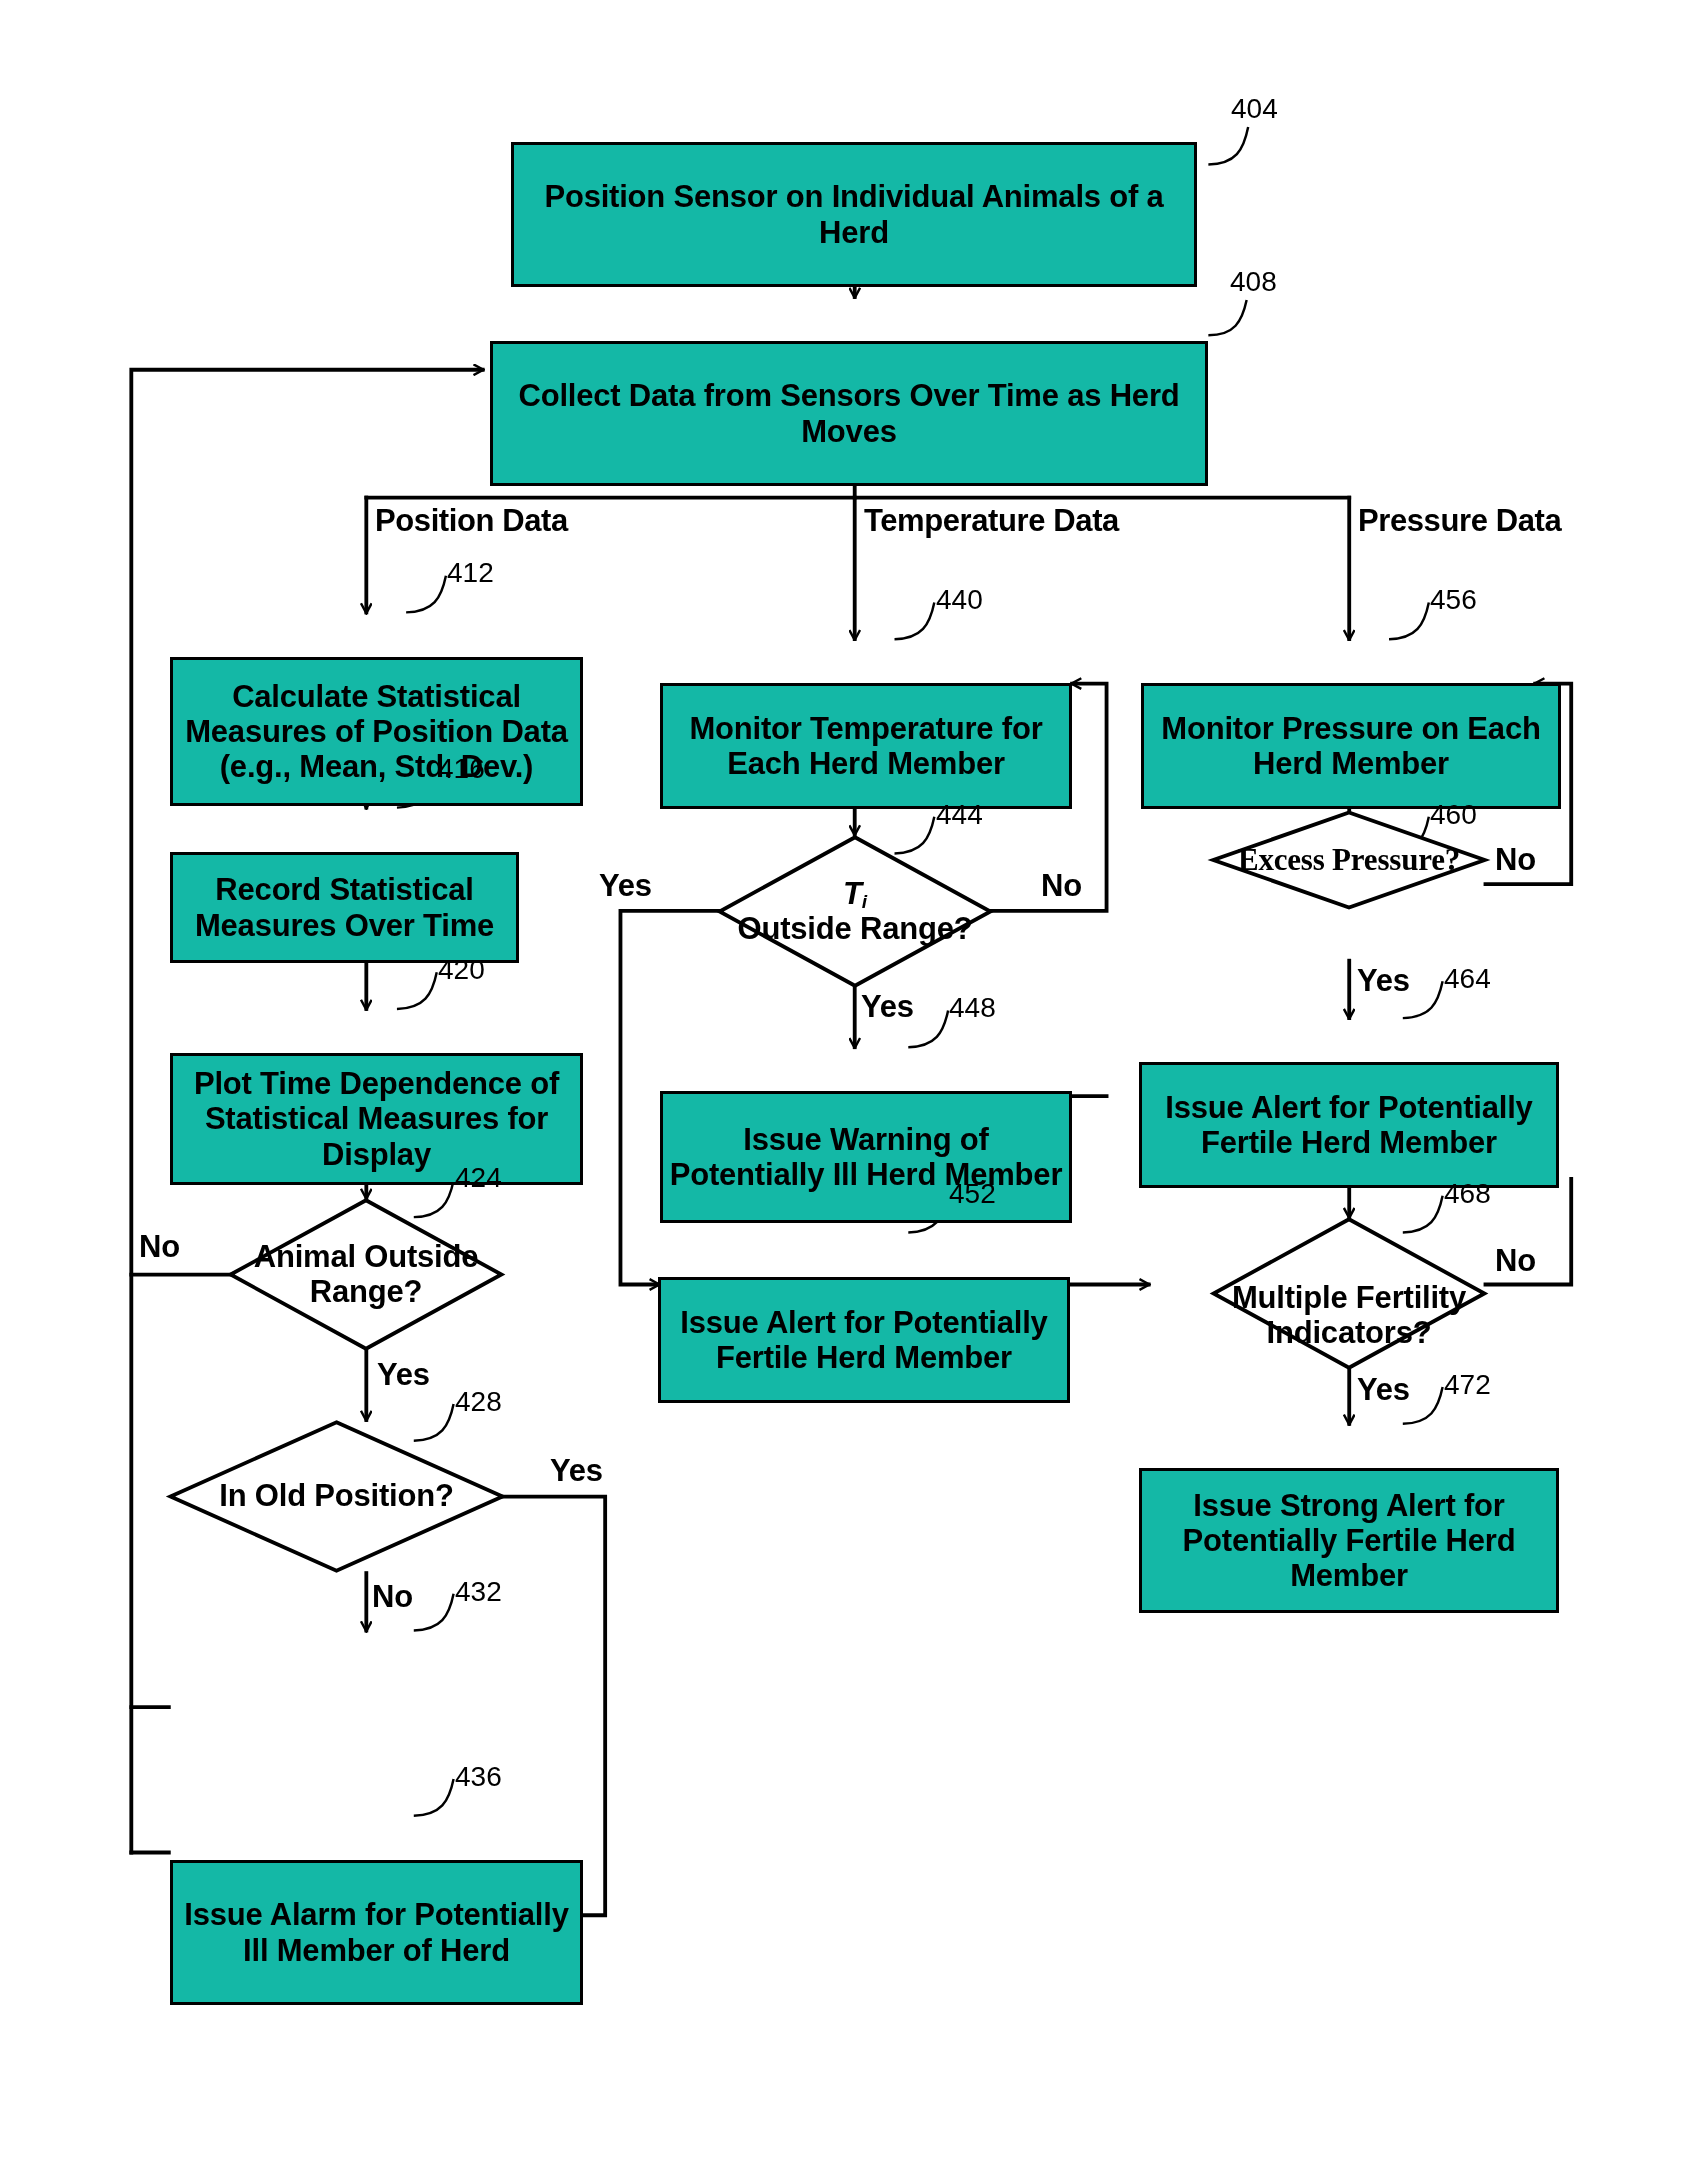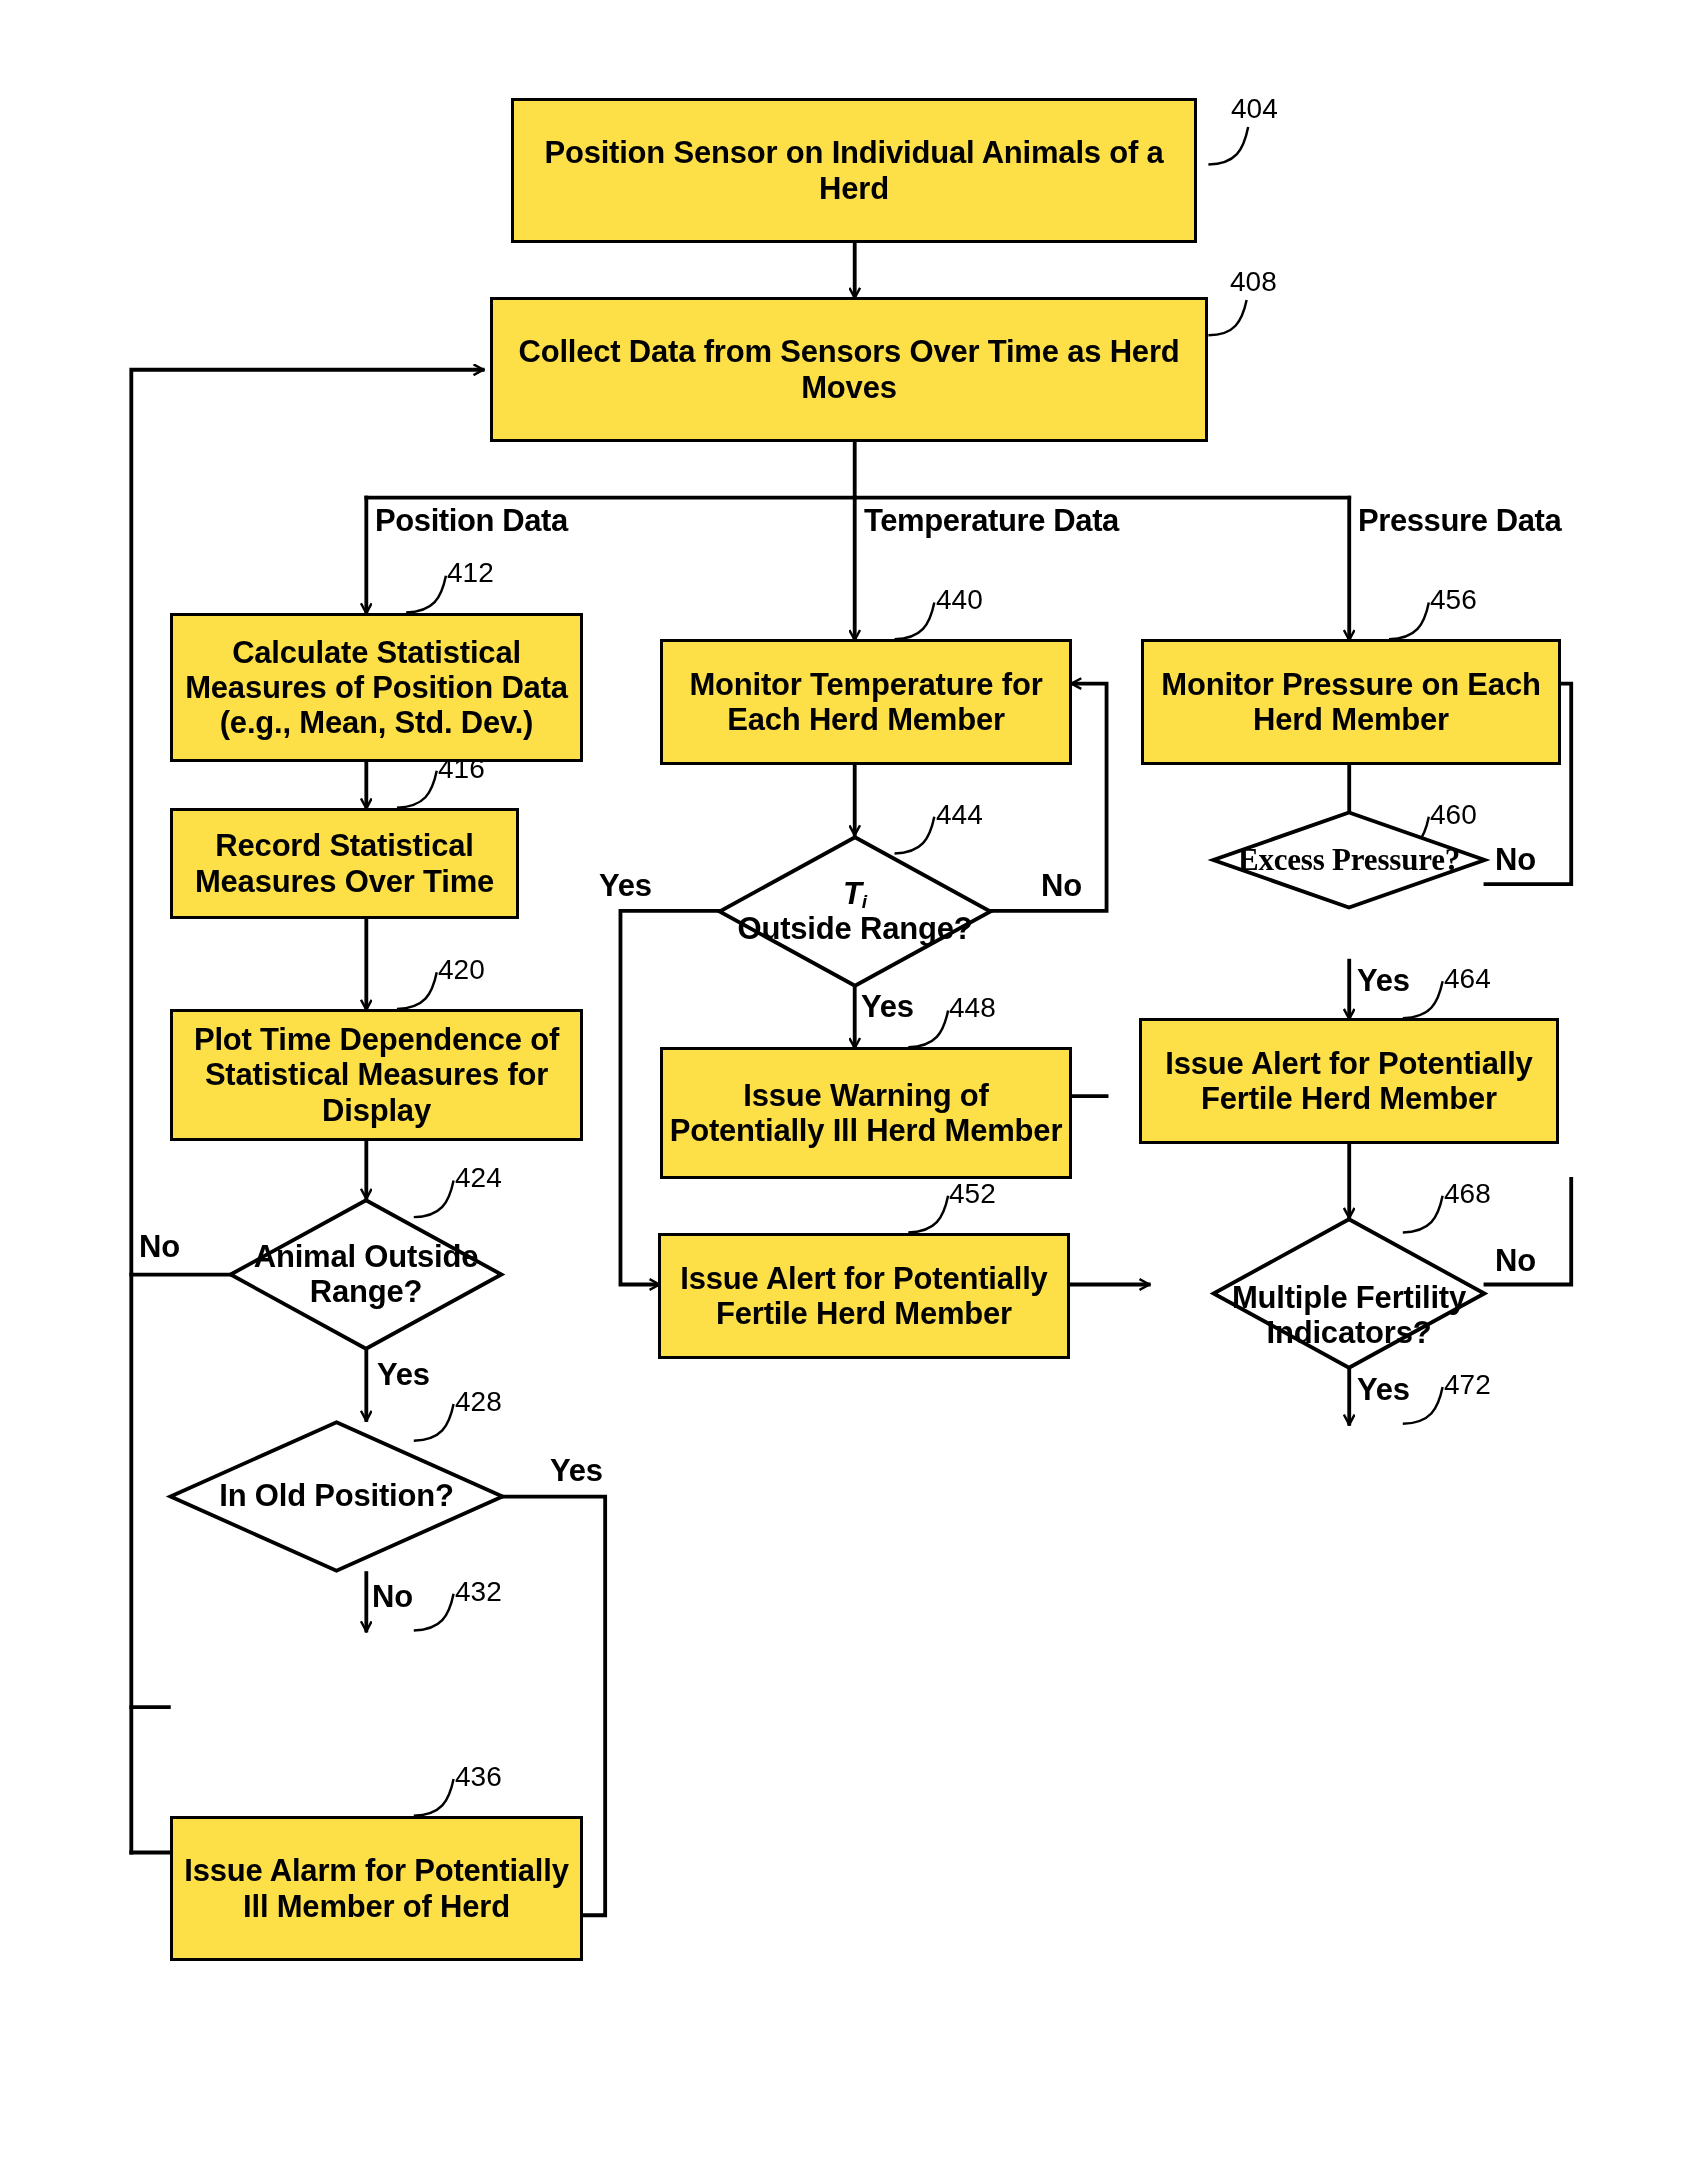--- a/index.html
+++ b/index.html
@@ -1,23 +1,23 @@
 <!DOCTYPE html>
 <html style="font-size:12.3px"><head>
 <meta charset="utf-8">
 <style>
   html,body{margin:0;padding:0;background:#ffffff;}
   body{width:1701px;height:2161px;position:relative;overflow:hidden;
        font-family:"Liberation Sans",sans-serif;color:#000;}
   #sheet{position:absolute;inset:0;}
   svg#wires{position:absolute;left:0;top:0;width:1701px;height:2161px;overflow:visible;}
 
-  .node{position:absolute;box-sizing:border-box;border:3.8px solid #000;background:#fde047;
+  .node{position:absolute;box-sizing:border-box;border:3.8px solid #000;background:#14b8a6;
         display:flex;align-items:center;justify-content:center;text-align:center;
-        font-weight:bold;line-height:1.14;letter-spacing:-0.2px;}
+        font-weight:bold;line-height:1.14;letter-spacing:-0.2px;margin-top:44px;}
   .node span{display:block;padding:0 4.6px;}
 
   .dia{position:absolute;display:flex;align-items:center;justify-content:center;}
   .dia .dlabel{position:relative;z-index:3;text-align:center;font-weight:bold;
                 line-height:1.1;letter-spacing:-0.2px;}
   .dia svg{position:absolute;left:0;top:0;overflow:visible;}
 
   .ref{position:absolute;font-size:28px;font-weight:400;font-family:"Liberation Sans",sans-serif;
        letter-spacing:0px;white-space:nowrap;}
   .elab{position:absolute;font-size:31px;font-weight:bold;white-space:nowrap;letter-spacing:-0.2px;}
@@ -152,20 +152,23 @@
 </div>
 
 <div class="node" style="left:1141px;top:639px;width:420px;height:126px;font-size:31px;">
   <span>Monitor Pressure on Each Herd Member</span>
 </div>
 
 <div class="node" style="left:1139px;top:1018px;width:420px;height:126px;font-size:31px;">
   <span>Issue Alert for Potentially Fertile Herd Member</span>
 </div>
 
+<div class="node" style="left:1139px;top:1424px;width:420px;height:145px;font-size:31px;">
+  <span>Issue Strong Alert for Potentially Fertile Herd Member</span>
+</div>
 
 <div class="dia" style="left:228px;top:1198px;width:276px;height:153px;">
   <svg width="276" height="153" viewBox="0 0 360 200">
     <polygon points="180,3 357,100 180,197 3,100" fill="#fff" stroke="#000" stroke-width="5"></polygon>
   </svg>
   <div class="dlabel" style="font-size:31px;">Animal Outside Range?</div>
 </div>
 
 <div class="dia" style="left:168px;top:1420px;width:337px;height:153px;">
   <svg width="337" height="153" viewBox="0 0 440 200">

